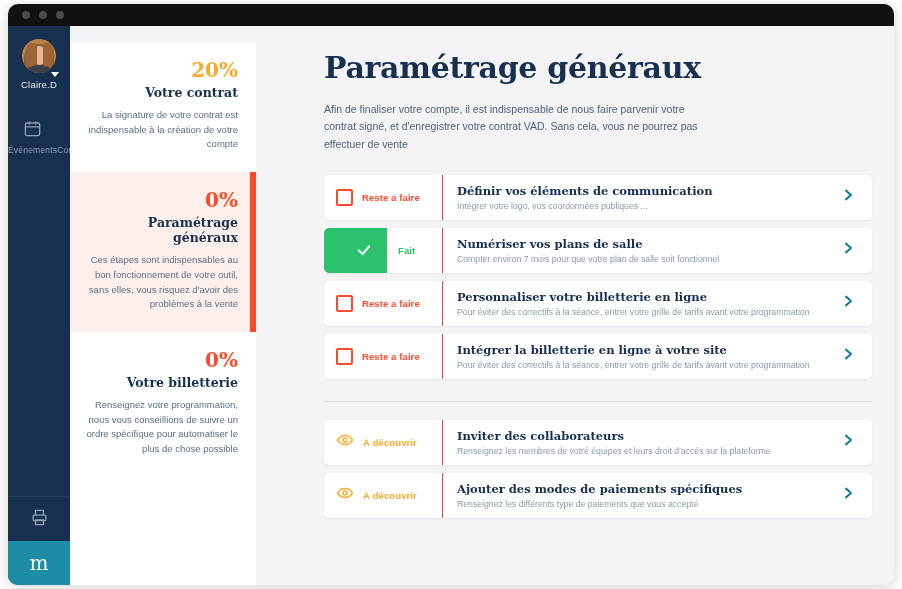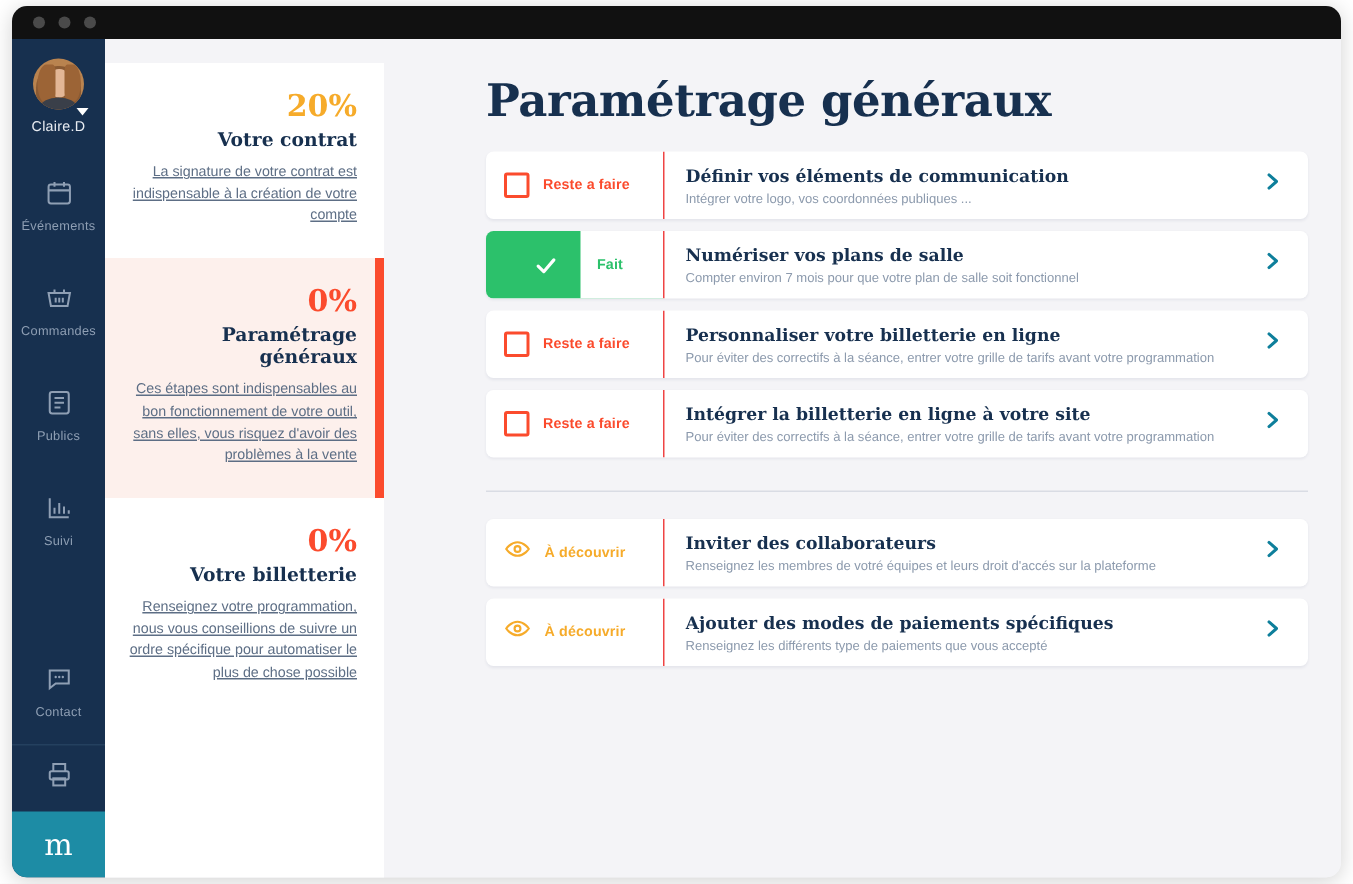--- a/index.html
+++ b/index.html
@@ -121,21 +121,21 @@
   .user-name {
     margin-top: 6px;
     font-size: 9.5px;
     color: #e8ecf2;
     letter-spacing: .2px;
   }
 
   .rail-items {
     flex: 1 1 auto;
     display: flex;
-    flex-direction: column;
+    flex-direction: row;
   }
   .rail-item {
     height: 70px;
     display: flex;
     flex-direction: column;
     align-items: center;
     justify-content: center;
     gap: 7px;
     cursor: pointer;
   }
@@ -211,21 +211,20 @@
     font-family: "DejaVu Serif", serif;
     font-weight: bold;
     font-size: 12.5px;
     color: #17304f;
     margin-bottom: 8px;
   }
   .prog-desc {
     font-size: 9.5px;
     line-height: 1.55;
     color: #5d6e85;
-    text-decoration: underline;
   }
 
   
   .main {
     position: absolute;
     left: 248px;
     top: 22px;
     width: 638px;
     height: 559px;
     background: #f4f4f7;
@@ -468,20 +467,21 @@
 
     <div class="prog-panel">
       <div class="prog-pct" style="color:#fb4b2d">0%</div>
       <div class="prog-title">Votre billetterie</div>
       <div class="prog-desc">Renseignez votre programmation, nous vous conseillions de suivre un ordre spécifique pour automatiser le plus de chose possible</div>
     </div>
   </div>
 
   <div class="main">
     <h1 class="page-title">Paramétrage généraux</h1>
+    <div class="page-intro">Afin de finaliser votre compte, il est indispensable de nous faire parvenir votre contrat signé, et d'enregistrer votre contrat VAD. Sans cela, vous ne pourrez pas effectuer de vente</div>
 
     <div class="card-list">
 
       <div class="card">
         <div class="status todo">
           <span class="chk"></span>
           <span class="txt">Reste a faire</span>
         </div>
         <div class="card-body">
           <div class="card-title">Définir vos éléments de communication</div>

